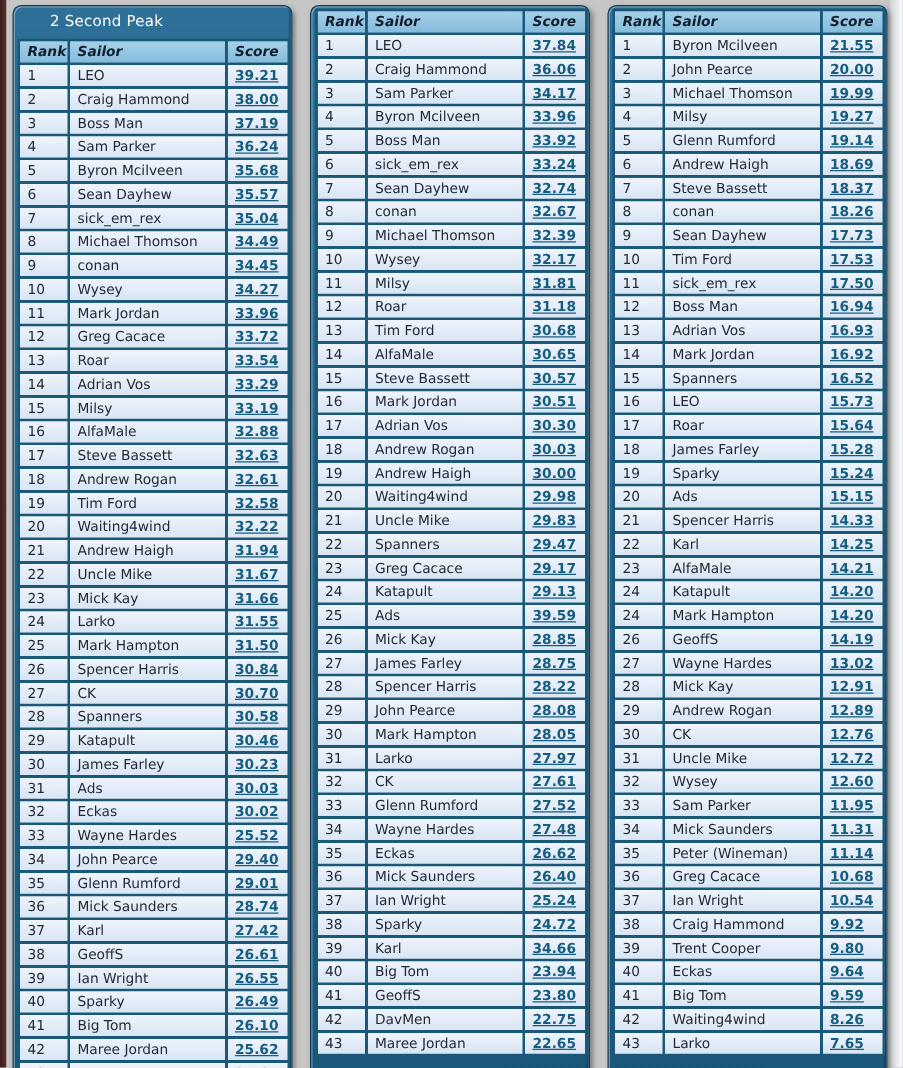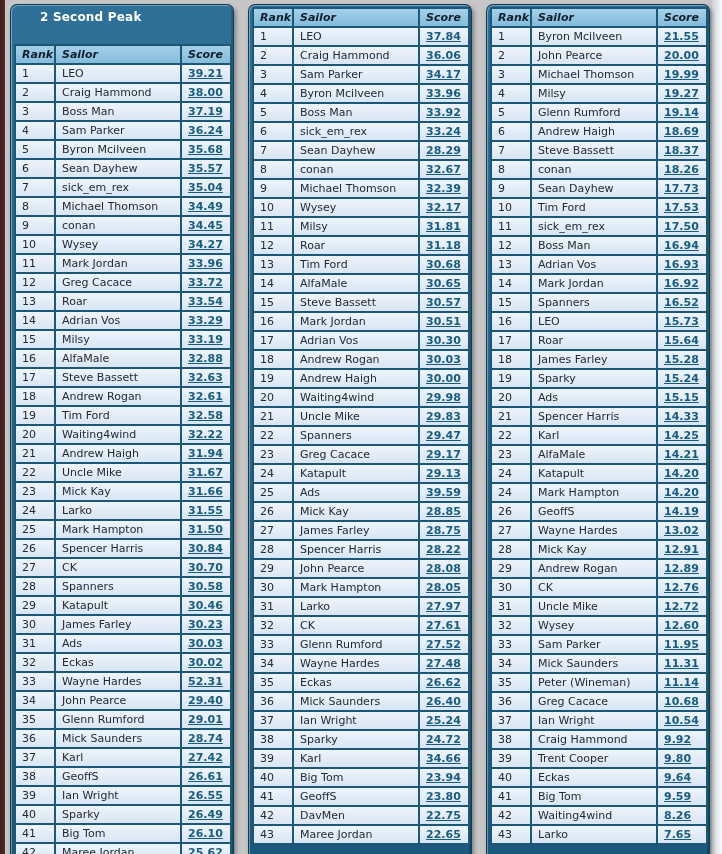--- a/index.html
+++ b/index.html
@@ -40,22 +40,22 @@
     border: 1px solid #0f3c55;
     border-radius: 7px 7px 14px 22px / 7px 7px 12px 18px;
     box-shadow: inset 1px 1px 0 rgba(255,255,255,0.35),
                 inset -2px -2px 0 rgba(0,0,0,0.18),
                 2px 3px 4px rgba(40,40,40,0.45);
     padding: 2px 3px 9px 3px;
   }
   .panel-title {
     color: #ffffff;
     font-size: 12px;
-    font-weight: bold;
-    padding: 3px 0 20px 26px;
+    font-weight: normal;
+    padding: 3px 0 7px 26px;
     letter-spacing: 0.2px;
   }
   table.board-table {
     border-collapse: collapse;
     width: 100%;
     table-layout: fixed;
   }
   table.board-table th,
   table.board-table td {
     border: 2px solid #1b5877;
@@ -266,21 +266,21 @@
             <td><a class="score-link">30.03</a></td>
           </tr>
           <tr>
             <td>32</td>
             <td>Eckas</td>
             <td><a class="score-link">30.02</a></td>
           </tr>
           <tr>
             <td>33</td>
             <td>Wayne Hardes</td>
-            <td><a class="score-link">52.31</a></td>
+            <td><a class="score-link">25.52</a></td>
           </tr>
           <tr>
             <td>34</td>
             <td>John Pearce</td>
             <td><a class="score-link">29.40</a></td>
           </tr>
           <tr>
             <td>35</td>
             <td>Glenn Rumford</td>
             <td><a class="score-link">29.01</a></td>
@@ -370,21 +370,21 @@
             <td><a class="score-link">33.92</a></td>
           </tr>
           <tr>
             <td>6</td>
             <td>sick_em_rex</td>
             <td><a class="score-link">33.24</a></td>
           </tr>
           <tr>
             <td>7</td>
             <td>Sean Dayhew</td>
-            <td><a class="score-link">28.29</a></td>
+            <td><a class="score-link">32.74</a></td>
           </tr>
           <tr>
             <td>8</td>
             <td>conan</td>
             <td><a class="score-link">32.67</a></td>
           </tr>
           <tr>
             <td>9</td>
             <td>Michael Thomson</td>
             <td><a class="score-link">32.39</a></td>

